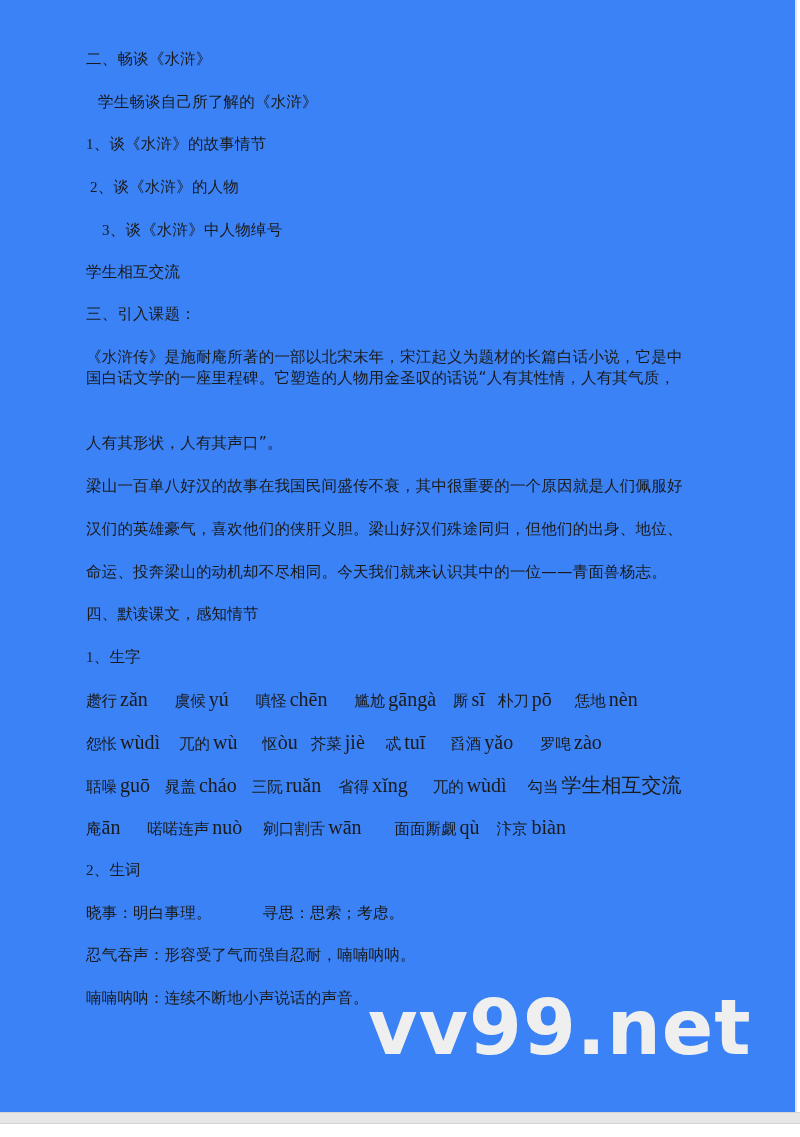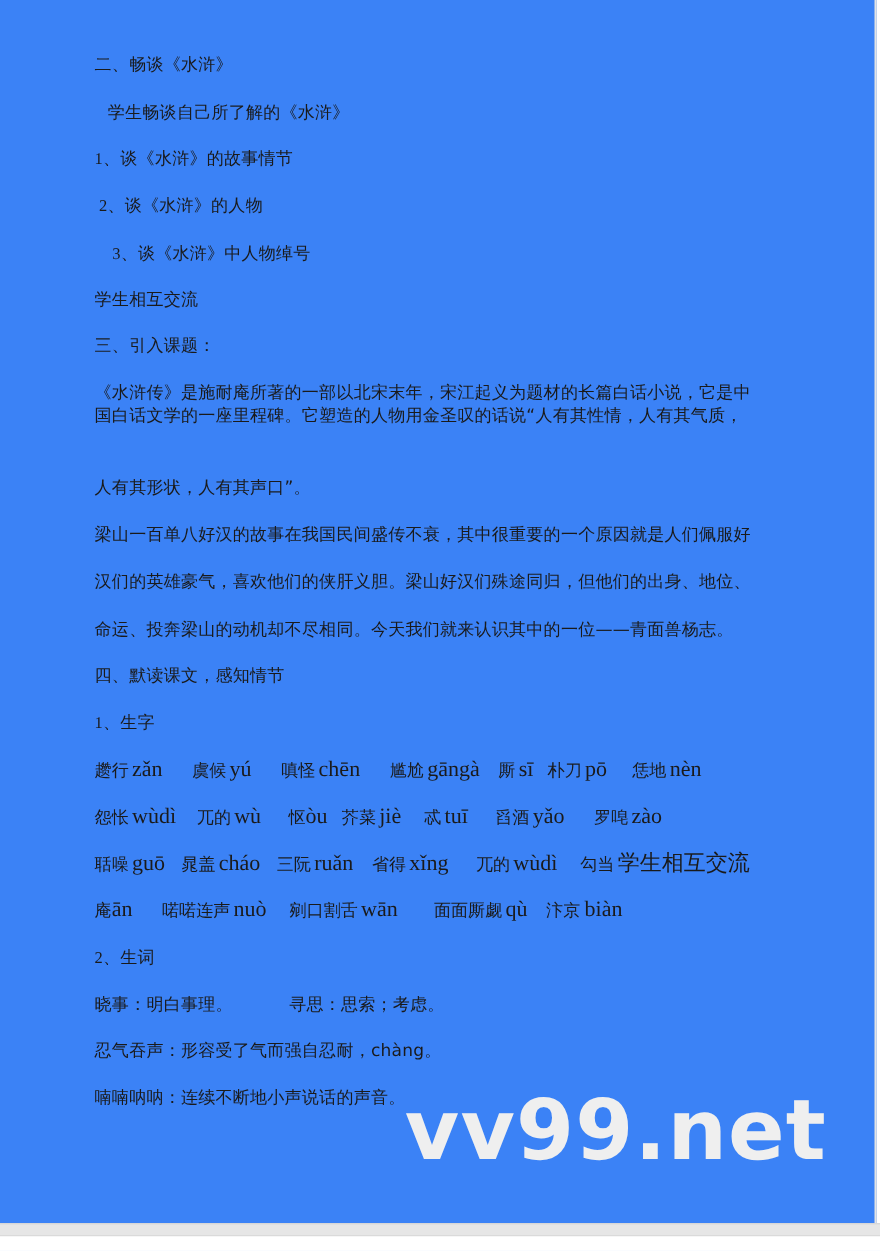--- a/index.html
+++ b/index.html
@@ -156,20 +156,20 @@
     <span class="item" style="margin-right:28px;"><span>剜口割舌</span><span class="py">wān</span></span>
     <span class="item" style="margin-right:12px;"><span>面面厮觑</span><span class="py">qù</span></span>
     <span class="item"><span>汴京</span><span class="py" style="margin-left:4px;">biàn</span></span>
   </div>
 
   <div class="line" style="top:860px;">
     <span class="num">2</span><span>、生词</span>
   </div>
 
   <div class="line" style="top:903px; white-space:pre;">晓事：明白事理。          寻思：思索；考虑。</div>
-  <div class="line" style="top:945px;">忍气吞声：形容受了气而强自忍耐，chàng。</div>
+  <div class="line" style="top:945px;">忍气吞声：形容受了气而强自忍耐，喃喃呐呐。</div>
   <div class="line" style="top:988px;">喃喃呐呐：连续不断地小声说话的声音。</div>
 
   <div class="watermark">vv99.net</div>
 </div>
 
 <div class="page-gap"></div>
 <div class="next-page"></div>
 
 </body></html>

